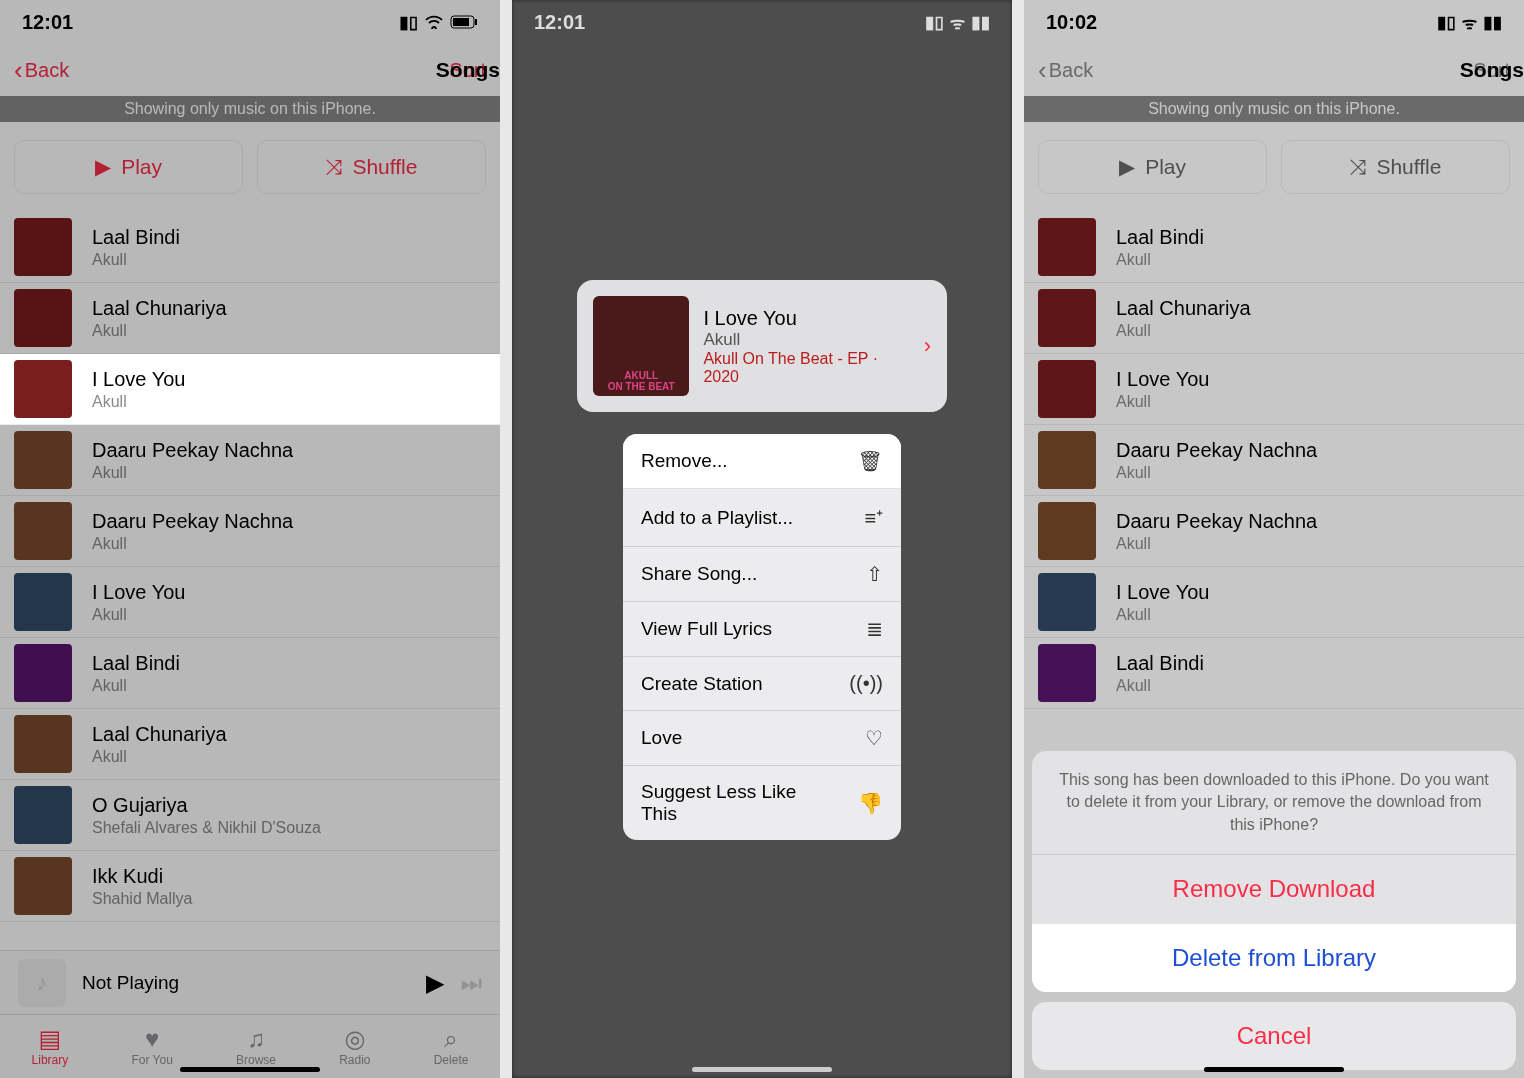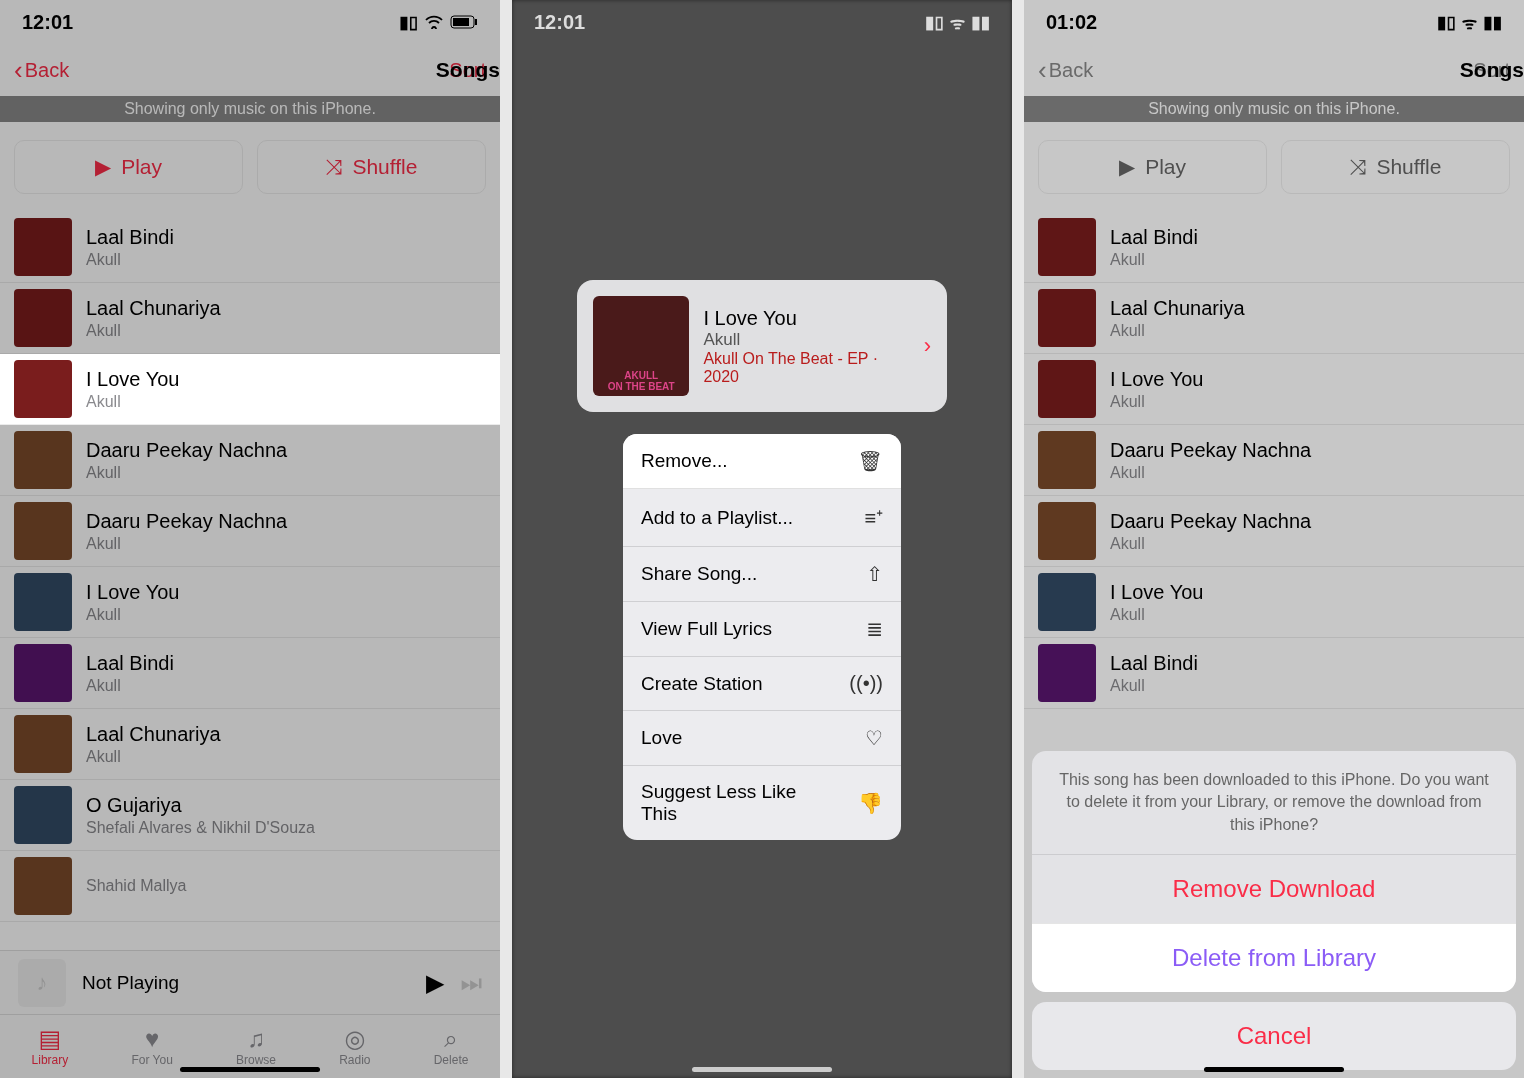--- a/index.html
+++ b/index.html
@@ -7,21 +7,21 @@
     .phone { width: 500px; height: 1078px; background: #fff; position: relative; overflow: hidden; border-radius: 0; }
     .status-bar { height: 44px; display: flex; align-items: center; justify-content: space-between; padding: 0 22px; font-size: 20px; font-weight: 600; }
     .status-right { display: flex; align-items: center; gap: 6px; font-size: 17px; }
     .nav-bar { height: 52px; display: flex; align-items: center; justify-content: space-between; padding: 0 14px; position: relative; }
     .nav-back { color: #fa2d48; font-size: 20px; display:flex; align-items:center; gap:2px; }
     .nav-title { position:absolute; left:0; right:0; text-align:right; font-size: 21px; font-weight: 600; pointer-events:none;}
     .nav-right { color: #fa2d48; font-size: 20px; }
     .banner { background: #888; color: #fff; font-size: 16px; text-align: center; padding: 4px 0; }
     .action-row { display: flex; gap: 14px; padding: 18px 14px; }
     .action-btn { flex:1; background: #fff; border:1px solid #eee; border-radius: 10px; padding: 14px 0; font-size: 21px; color:#fa2d48; display:flex; align-items:center; justify-content:center; gap:10px; font-weight:500;}
-    .song-row { display:flex; align-items:center; padding:6px 0 6px 14px; border-bottom:1px solid rgba(0,0,0,0.08); gap:14px;}
+    .song-row { display:flex; align-items:center; padding:6px 0 6px 14px; border-bottom:1px solid rgba(0,0,0,0.08); gap:20px;}
     .art { width:58px; height:58px; background:#7a1d1d; border-radius:4px; flex-shrink:0;}
     .art.alt1{background:#5a1670;}
     .art.alt2{background:#7a4a2a;}
     .art.alt3{background:#324b66;}
     .song-txt{flex:1; min-width:0;}
     .song-title{font-size:20px; color:#000; margin-bottom:2px;}
     .song-artist{font-size:16px; color:#8a8a8e;}
     .highlight-row { background:#fff; position:relative; z-index:2;}
     .now-playing{position:absolute; bottom:64px; left:0; right:0; height:64px; background:rgba(248,248,248,0.95); display:flex; align-items:center; padding:0 18px; gap:16px; border-top:1px solid #ddd;}
     .np-art{width:48px;height:48px;background:#eee;border-radius:6px;display:flex;align-items:center;justify-content:center;color:#ccc;font-size:22px;}
@@ -44,21 +44,21 @@
     .menu{margin-top:22px; width:278px; background:rgba(242,242,245,0.97); border-radius:14px; overflow:hidden;}
     .menu-item{display:flex; align-items:center; justify-content:space-between; padding:15px 18px; font-size:19px; border-bottom:1px solid rgba(0,0,0,0.12);}
     .menu-item:last-child{border-bottom:none;}
     .menu-item.hl{background:#fff;gap:36px;}
     .menu-icon{font-size:20px; color:#333;}
     
     .sheet-wrap{position:absolute; left:0; right:0; bottom:0; z-index:6; padding:8px;}
     .sheet-group{background:rgba(235,235,238,0.78); border-radius:14px; overflow:hidden; backdrop-filter: blur(6px);}
     .sheet-msg{font-size:16px; color:#666; text-align:center; padding:18px 22px; line-height:1.4;}
     .sheet-btn{font-size:24px; color:#fa2d48; text-align:center; padding:20px 0; border-top:1px solid rgba(0,0,0,0.1);}
-    .sheet-btn.hl{background:#fff; color:#8b5cf6;}
+    .sheet-btn.hl{background:#fff; color:#1d4ed8;}
     .sheet-cancel{margin-top:10px; background:rgba(235,235,238,0.9); border-radius:14px; font-size:24px; color:#fa2d48; text-align:center; padding:20px 0; font-weight:500;}
     .phone3-dim::before{content:""; position:absolute; inset:0; background:rgba(0,0,0,0.22); z-index:3;}
     svg{display:block;}
   </style>
 </head>
 <body>
 
 <div class="phone">
   <div style="position:absolute; inset:0; background:rgba(0,0,0,0.28); z-index:3; pointer-events:none;"></div>
   <div class="status-bar">
@@ -158,20 +158,21 @@
   <div class="song-row">
       <div class="art alt3"></div>
       <div class="song-txt">
         <div class="song-title">O Gujariya</div>
         <div class="song-artist">Shefali Alvares &amp; Nikhil D'Souza</div>
       </div>
     </div>
   <div class="song-row">
       <div class="art alt2"></div>
       <div class="song-txt">
+        <div class="song-title">Ikk Kudi</div>
         <div class="song-artist">Shahid Mallya</div>
       </div>
     </div>
 
   <div class="now-playing">
     <div class="np-art">♪</div>
     <div class="np-title">Not Playing</div>
     <div class="np-ctrl">▶</div>
     <div class="np-ctrl dim">⏭</div>
   </div>
@@ -250,21 +251,21 @@
           <span style="max-width:180px; display:block;">Suggest Less Like This</span>
           <span class="menu-icon">👎</span>
         </div>
     </div>
   </div>
   <div class="home-ind" style="background:#ccc;"></div>
 </div>
 
 <div class="phone phone3-dim">
   <div class="status-bar">
-    <span>01:02</span>
+    <span>10:02</span>
     <span class="status-right">
       <span>▮▯</span>
       <span>ᯤ</span>
       <span>▮▮</span>
     </span>
   </div>
   <div class="nav-bar">
     <div class="nav-back" style="color:#888;">
       <span style="font-size:26px;">‹</span>
       <span>Back</span>

